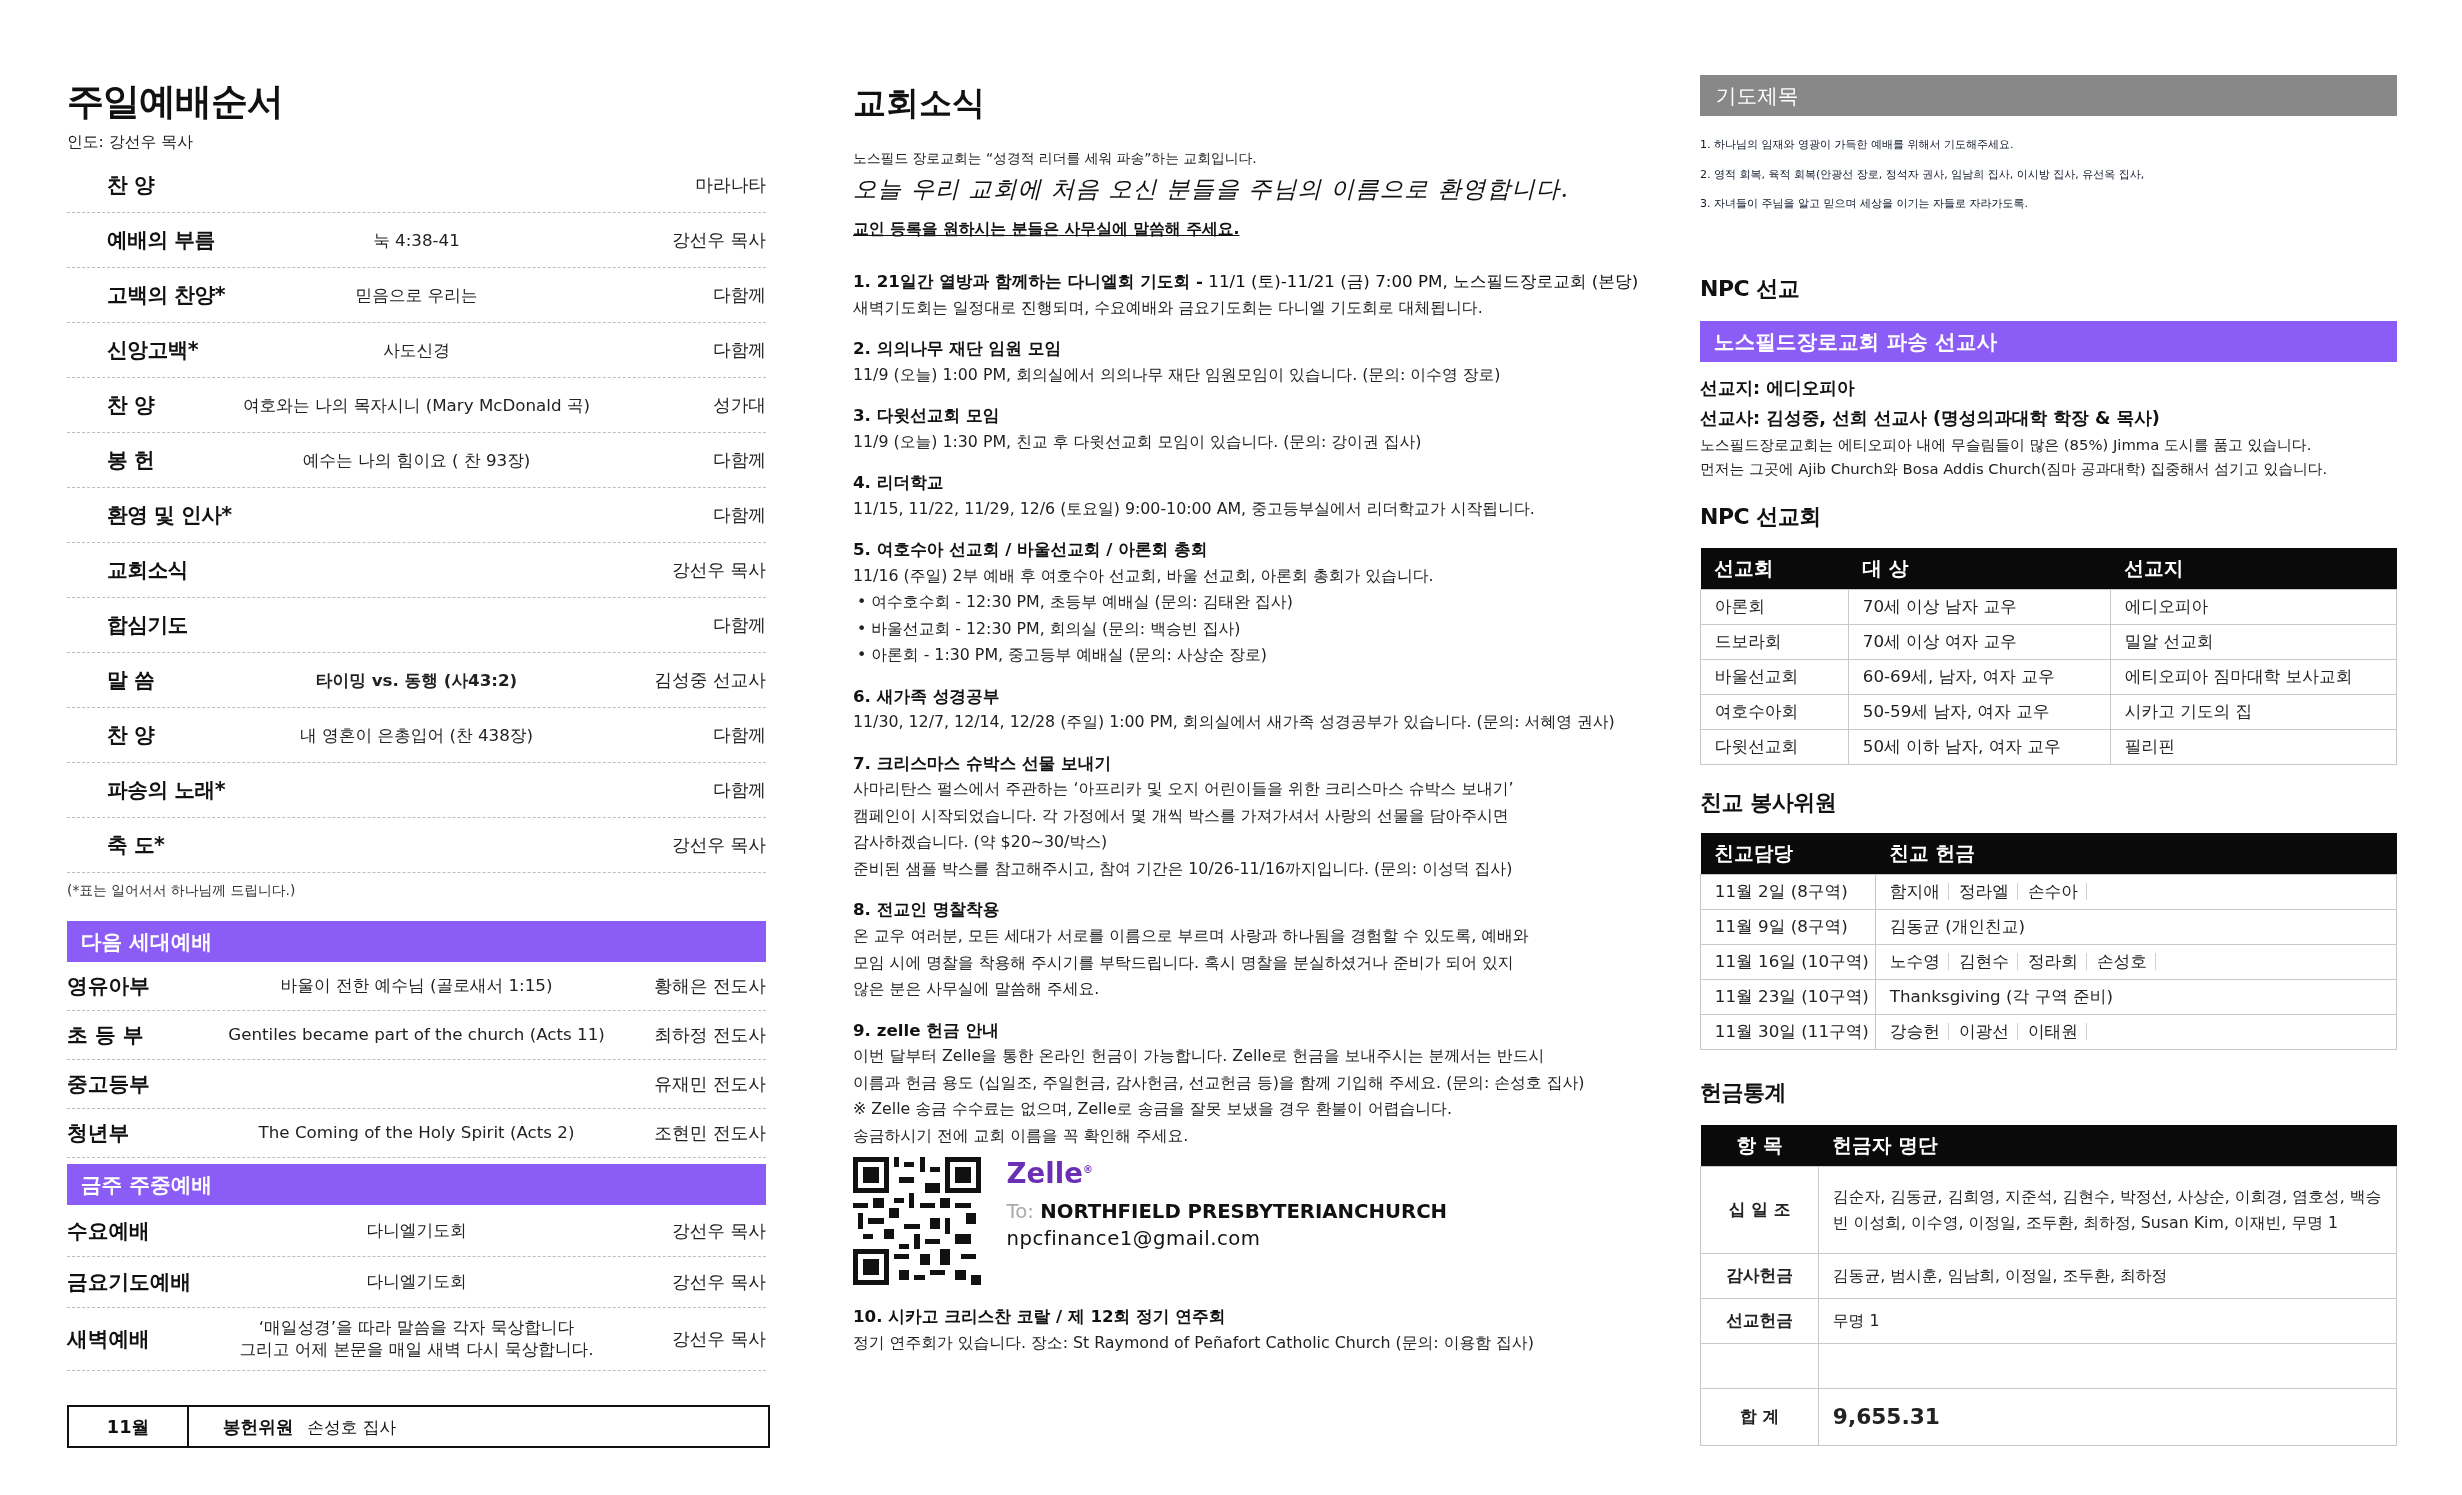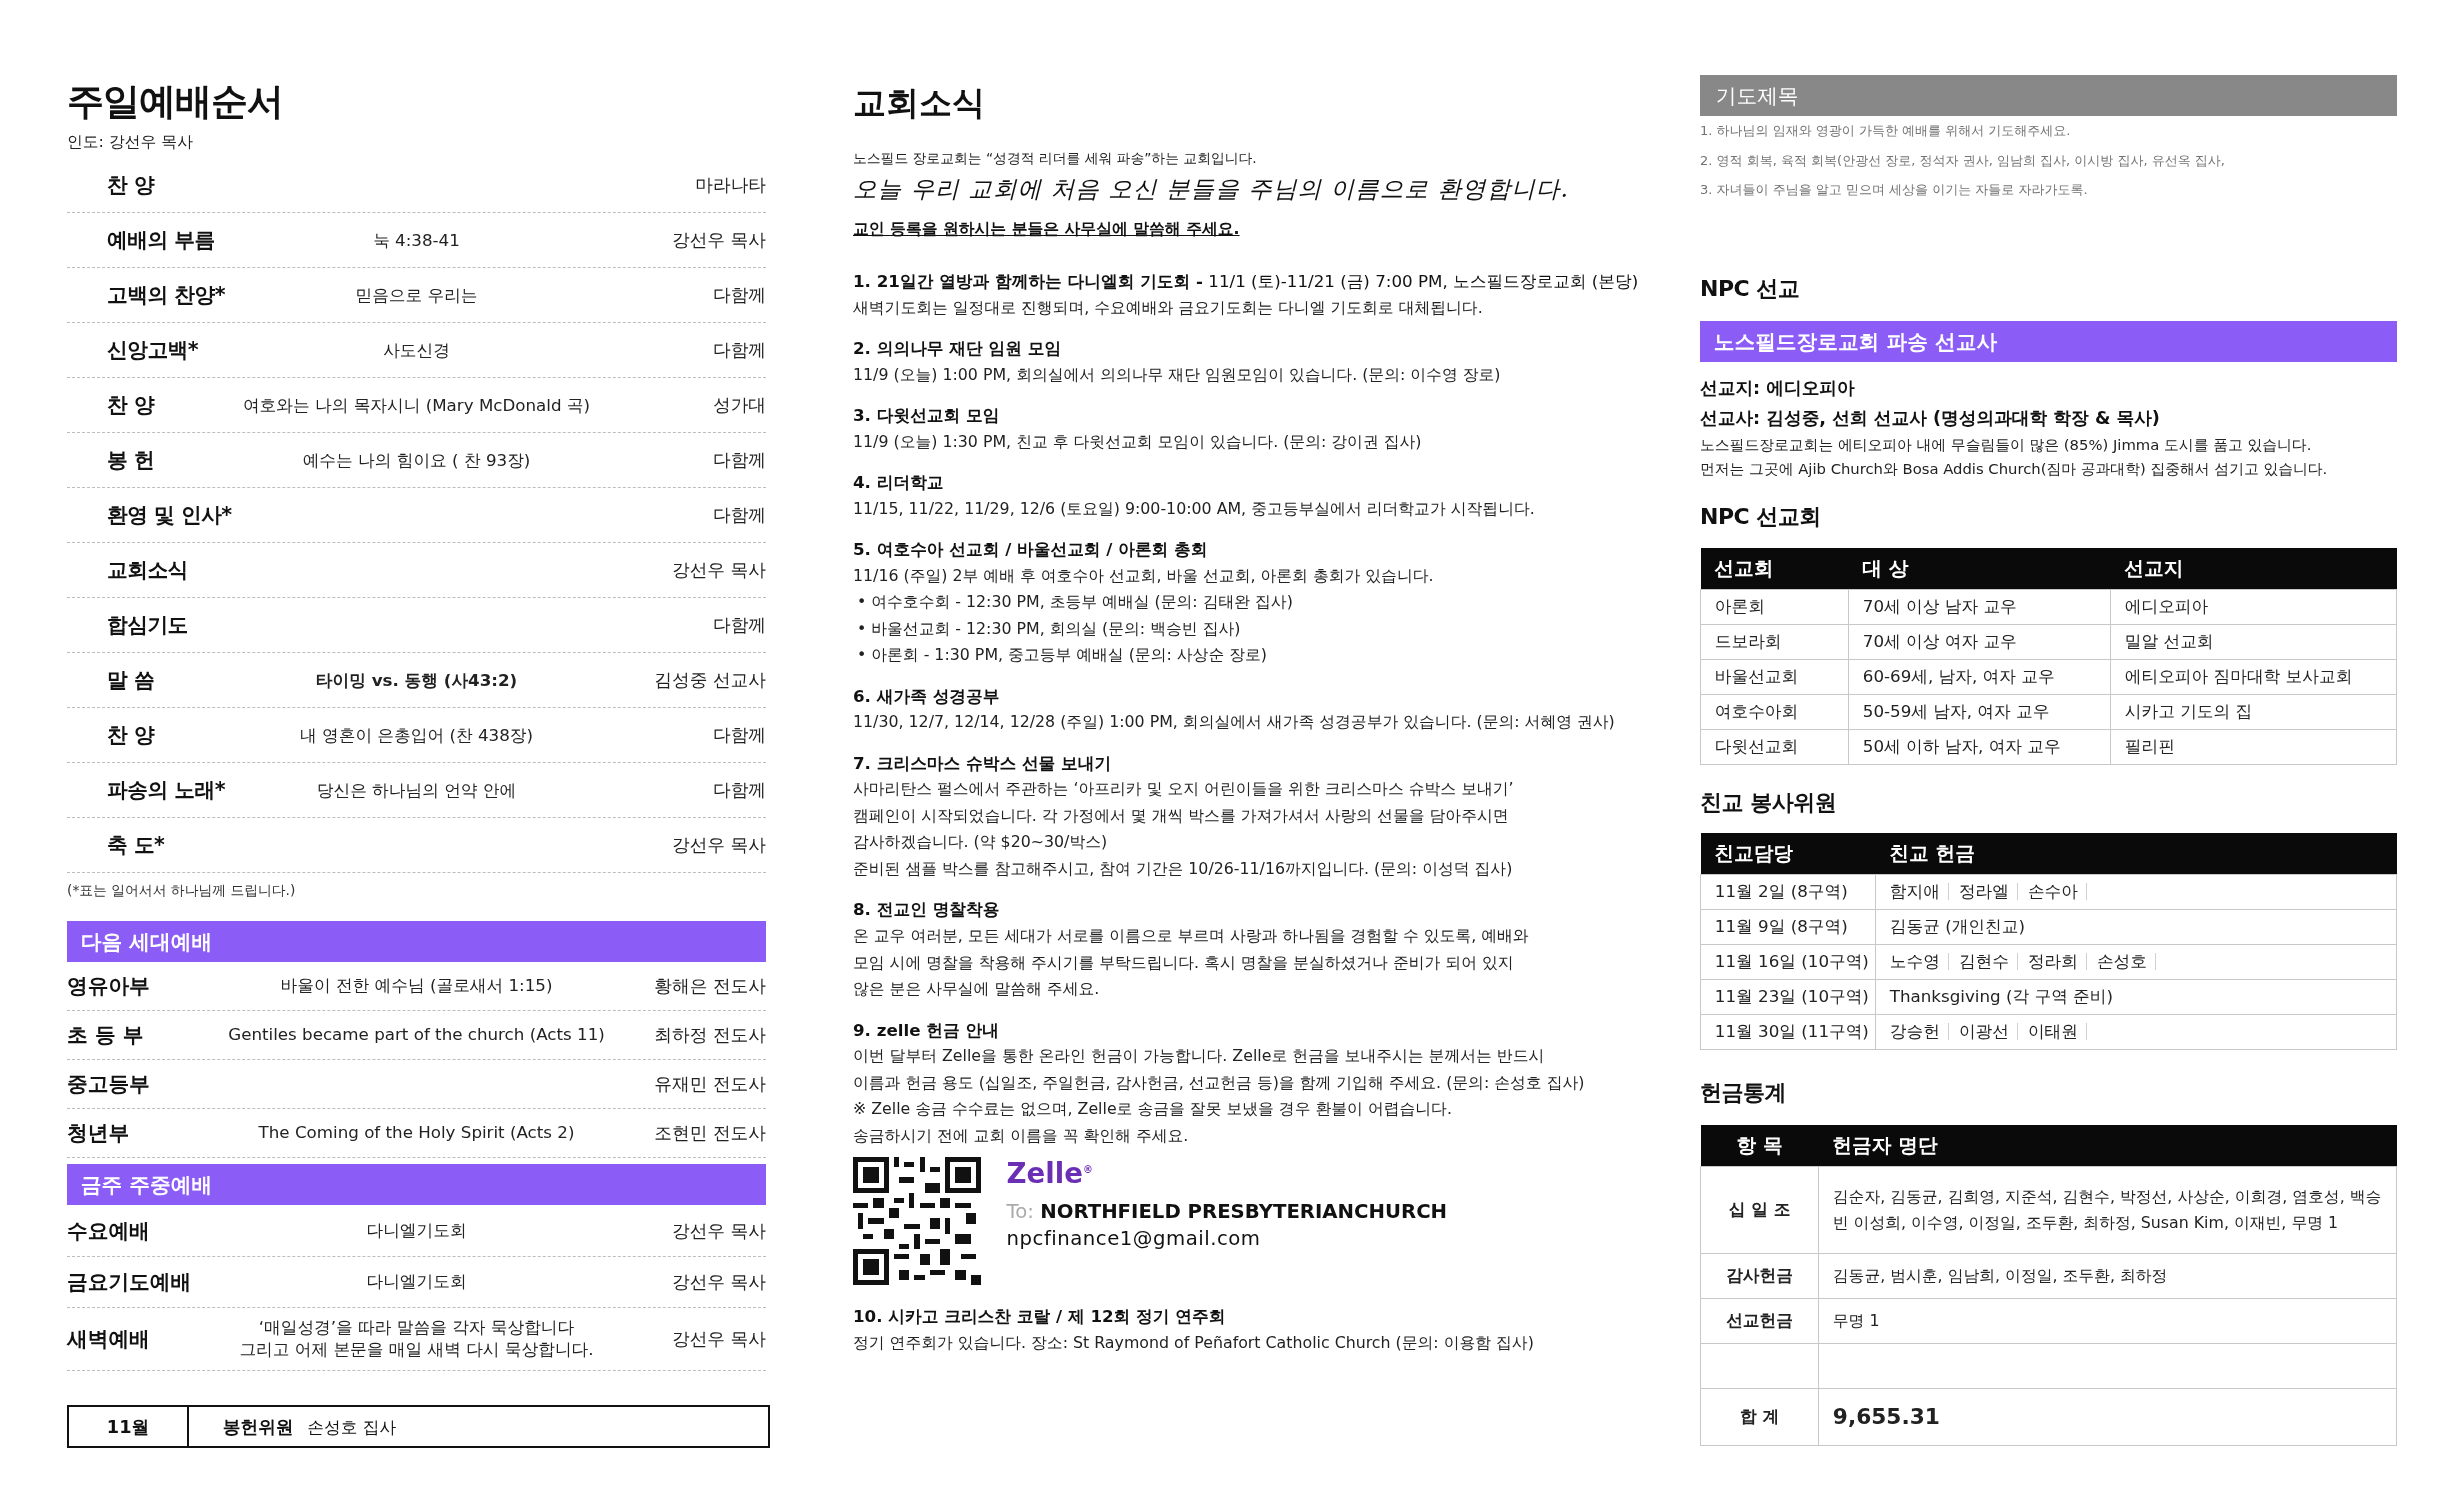--- a/index.html
+++ b/index.html
@@ -51,21 +51,21 @@
   .qr { width: 128px; height: 128px; margin-right: 25.6px; }
   .zelle-info .logo { font-size: 27.6px; font-weight: bold; color: #6d1ed4; color: #6b2fb5; }
   .zelle-info .logo sup { font-size: 9.9px; }
   .zelle-info .to { font-size: 19.7px; margin-top: 9.9px; }
   .zelle-info .to .tl { color: #aaa; }
   .zelle-info .to .tn { font-weight: bold; }
   .zelle-info .mail { font-size: 19.7px; margin-top: 3.9px; letter-spacing: 0.5px; }
 
   
   .gray-bar { position: absolute; left: 0; top: 75px; width: 697px; height: 41px; background: #888; color: #fff; font-size: 20.7px; display: flex; align-items: center; padding-left: 15.8px; }
-  .prayer { position: absolute; left: 0; top: 116px; width: 697px; font-size: 13px; line-height: 29.6px; color: #737373; }
+  .prayer { position: absolute; left: 0; top: 130px; width: 697px; font-size: 11px; line-height: 29.6px; color: #0f172a; }
   .r-title { position: absolute; left: 0; font-size: 22px; font-weight: bold; letter-spacing: -0.5px; }
   .r-bar { position: absolute; left: 0; width: 697px; height: 41px; font-size: 20.7px; padding-left: 13.8px; }
   .miss-text { position: absolute; left: 0; top: 374px; width: 697px; }
   .miss-text .k { font-size: 17.7px; font-weight: bold; line-height: 29.6px; }
   .miss-text .d { font-size: 14.8px; line-height: 23.6px; color: #222; }
 
   table.grid { position: absolute; left: 0; width: 697px; border-collapse: collapse; }
   table.grid th { background: #0a0a0a; color: #fff; font-weight: bold; font-size: 19.7px; text-align: left; height: 41px; padding-left: 13.8px; }
   table.grid td { border: 1.5px solid #c8c8c8; font-size: 16.7px; color: #222; height: 35px; padding-left: 13.8px; }
 
@@ -137,21 +137,20 @@
         <span class="ctr bold">타이밍 vs. 동행 (사43:2)</span>
         <span class="rt">김성중 선교사</span>
       </div>
     <div class="order-row">
         <span class="lbl">찬 양</span>
         <span class="ctr">내 영혼이 은총입어 (찬 438장)</span>
         <span class="rt">다함께</span>
       </div>
     <div class="order-row">
         <span class="lbl">파송의 노래*</span>
-        <span class="ctr">당신은 하나님의 언약 안에</span>
         <span class="rt">다함께</span>
       </div>
     <div class="order-row">
         <span class="lbl">축 도*</span>
         <span class="ctr"></span>
         <span class="rt">강선우 목사</span>
       </div>
   </div>
 
   <div class="footnote">(*표는 일어서서 하나님께 드립니다.)</div>

